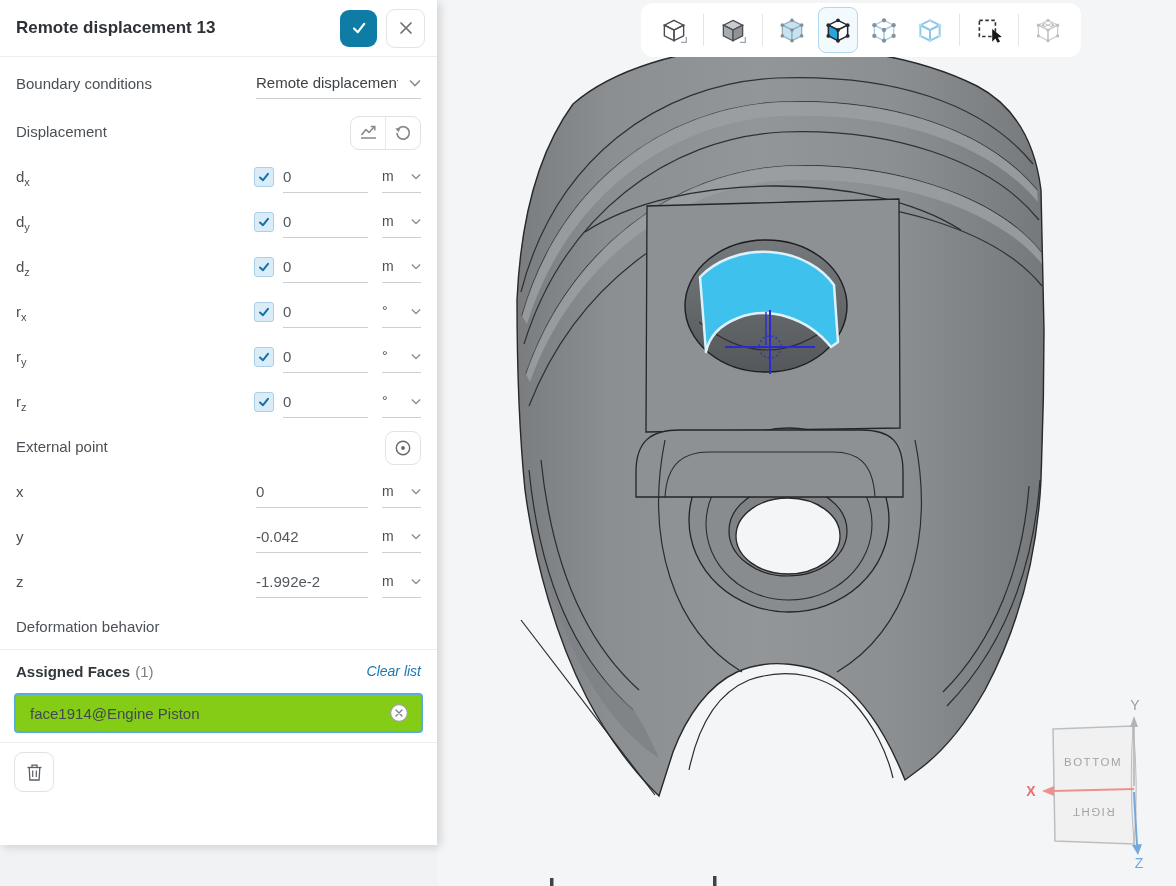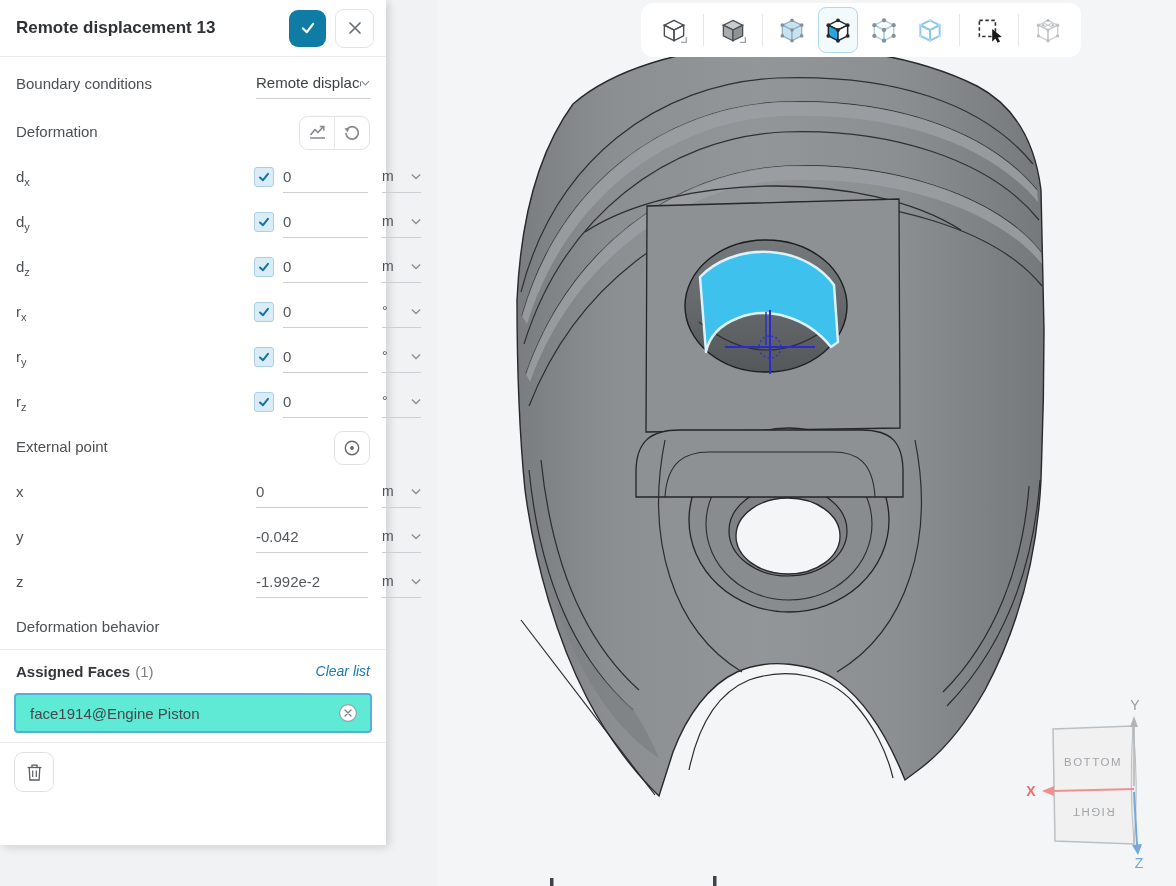--- a/index.html
+++ b/index.html
@@ -17,21 +17,21 @@
     position:absolute;left:204px;top:3px;height:54px;background:#ffffff;
     border-radius:12px;display:flex;align-items:center;padding:0 10px;
   }
   .tbtn{width:38px;height:44px;margin:0 3px;display:flex;align-items:center;justify-content:center;
     border-radius:8px;border:1px solid transparent;cursor:pointer;}
   .tbtn.active{border:1px solid #b0d8ee;background:#f2fafe;}
   .tbtn.disabled{opacity:.75;}
   .tsep{width:1px;height:32px;background:#e3e5e7;margin:0 6px;}
   
   .panel{
-    position:absolute;left:0;top:0;width:386px;height:845px;background:#ffffff;
+    position:absolute;left:0;top:0;width:437px;height:845px;background:#ffffff;
     box-shadow:3px 2px 9px rgba(0,0,0,.15);box-sizing:border-box;
   }
   .p-header{height:57px;display:flex;align-items:center;padding:0 12px 0 16px;border-bottom:1px solid #ededee;box-sizing:border-box;}
   .p-title{flex:1;font-size:17px;font-weight:bold;color:#2e3236;}
   .btn-apply{width:37px;height:37px;border-radius:9px;display:flex;align-items:center;justify-content:center;cursor:pointer;margin-right:9px;}
   .btn-close{width:37px;height:37px;border-radius:9px;border:1px solid #e2e3e5;background:#fff;display:flex;align-items:center;justify-content:center;cursor:pointer;}
   .row{height:45px;position:relative;display:flex;align-items:center;padding:0 16px;box-sizing:border-box;}
   .row.bc{height:52px;text-align:right;}
   .lbl{font-size:15px;color:#4b5055;}
   .sub{font-size:11px;position:relative;top:4px;color:#4b5055;}
@@ -52,21 +52,21 @@
   .toolgrp .tg{width:34px;display:flex;align-items:center;justify-content:center;cursor:pointer;}
   .toolgrp .tg + .tg{border-left:1px solid #e7e9ea;}
   .pickbtn{position:absolute;right:16px;top:50%;margin-top:-16px;width:34px;height:32px;border:1px solid #e0e2e4;
     border-radius:9px;background:#fff;display:flex;align-items:center;justify-content:center;cursor:pointer;}
   .divider{height:1px;background:#ededee;}
   .row.assigned{height:40px;margin-top:1px;}
   .af-label{font-size:15px;font-weight:bold;color:#33383c;}
   .af-count{font-size:15px;color:#7a8085;font-weight:normal;margin-left:5px;}
   .af-clear{margin-left:auto;font-size:14px;color:#197ab5;cursor:pointer;font-style:italic;}
   .chipwrap{padding:2px 14px 9px 14px;}
-  .chip{height:36px;background:#5eead4;border:2px solid #58ade0;border-radius:4px;display:flex;align-items:center;
+  .chip{height:36px;background:#84cc16;border:2px solid #58ade0;border-radius:4px;display:flex;align-items:center;
     padding:0 12px 0 14px;font-size:15px;color:#44494e;}
   .chip .x{margin-left:auto;cursor:pointer;display:flex;}
   .p-footer{padding:9px 14px 11px 14px;}
   .btn-trash{width:38px;height:38px;border:1px solid #e0e2e4;border-radius:9px;background:#fff;
     display:flex;align-items:center;justify-content:center;cursor:pointer;}
 </style>
 </head>
 <body>
 
 <div class="viewport">
@@ -319,21 +319,21 @@
     <span class="lbl">Boundary conditions</span>
     <div class="ctl-select">
       <span class="cliptxt">Remote displacement</span>
       <svg class="chev" width="12" height="8" viewBox="0 0 12 8">
           <path d="M1 1.5 L6 6.5 L11 1.5" stroke="#8a8f94" stroke-width="1.6" fill="none"></path>
         </svg>
     </div>
   </div>
 
   <div class="row">
-    <span class="lbl">Deformation</span>
+    <span class="lbl">Displacement</span>
     <div class="toolgrp">
       <div class="tg">
         <svg width="19" height="17" viewBox="0 0 19 17">
           <path d="M2 14 H17" stroke="#85898d" stroke-width="1.5" fill="none"></path>
           <path d="M2.5 11 L7 5.5 L10 8.5 L15.5 2.5" stroke="#85898d" stroke-width="1.6" fill="none" stroke-linejoin="round"></path>
           <path d="M11.8 2.5 H15.8 V6.5" stroke="#85898d" stroke-width="1.5" fill="none"></path>
         </svg>
       </div>
       <div class="tg">
         <svg width="18" height="18" viewBox="0 0 18 18">

